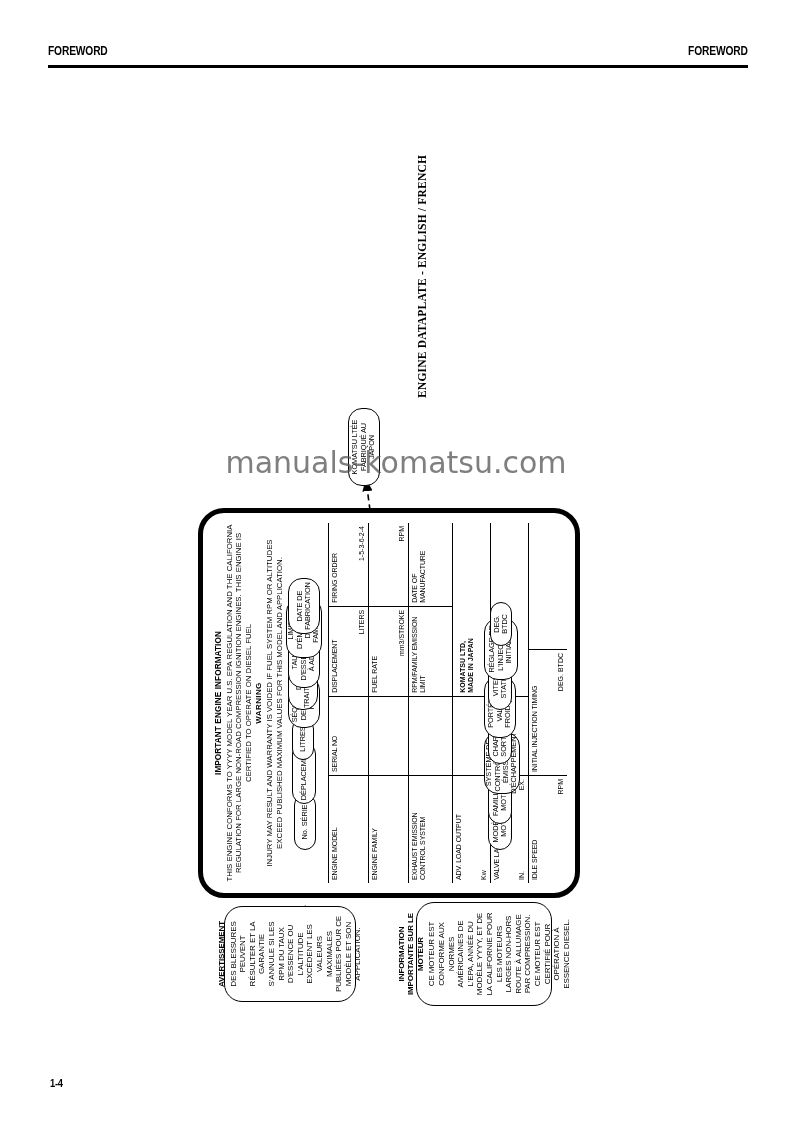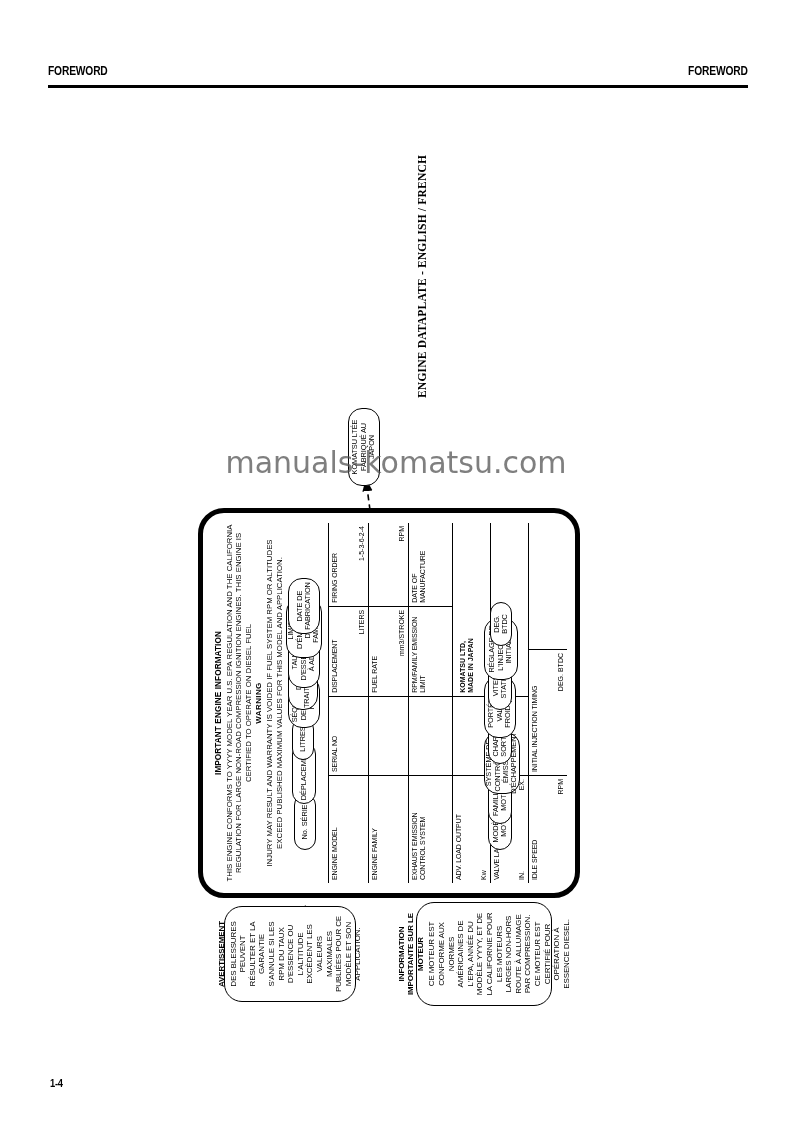--- a/index.html
+++ b/index.html
@@ -16,21 +16,20 @@
     overflow: hidden;
   }
 
   
   #page-header {
     position: absolute;
     left: 48px;
     top: 44px;
     width: 700px;
     height: 30px;
-    margin-top: 20px;
   }
   #page-header .hdr-text {
     position: absolute;
     top: 0;
     font-size: 12.5px;
     font-weight: bold;
     letter-spacing: -0.2px;
     font-family: "Liberation Sans", sans-serif;
     transform: scaleX(0.82);
   }

